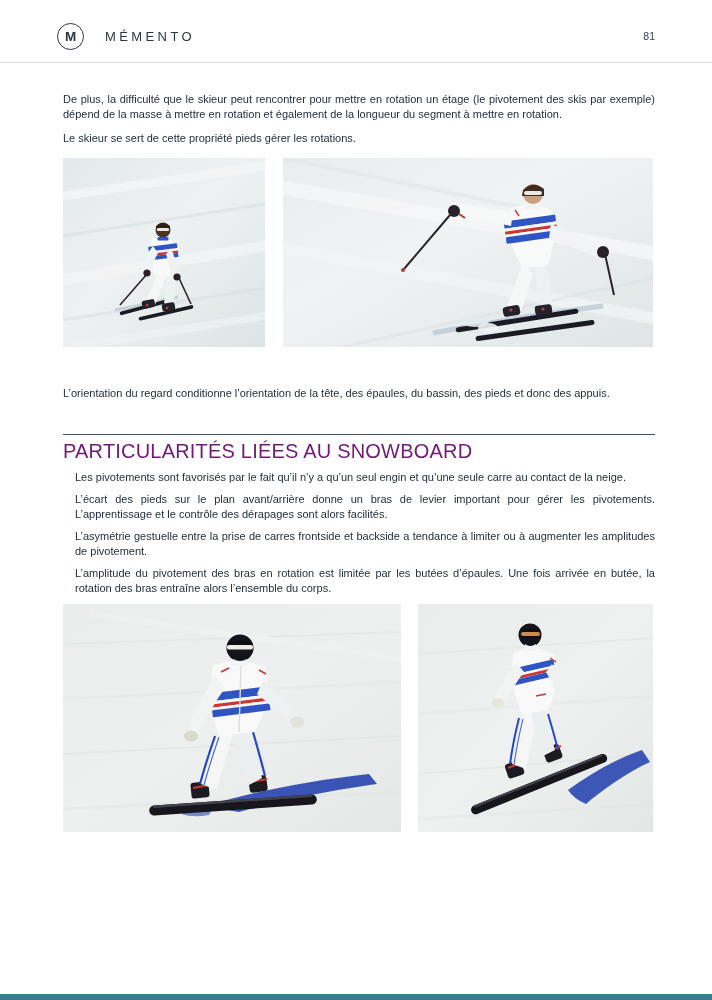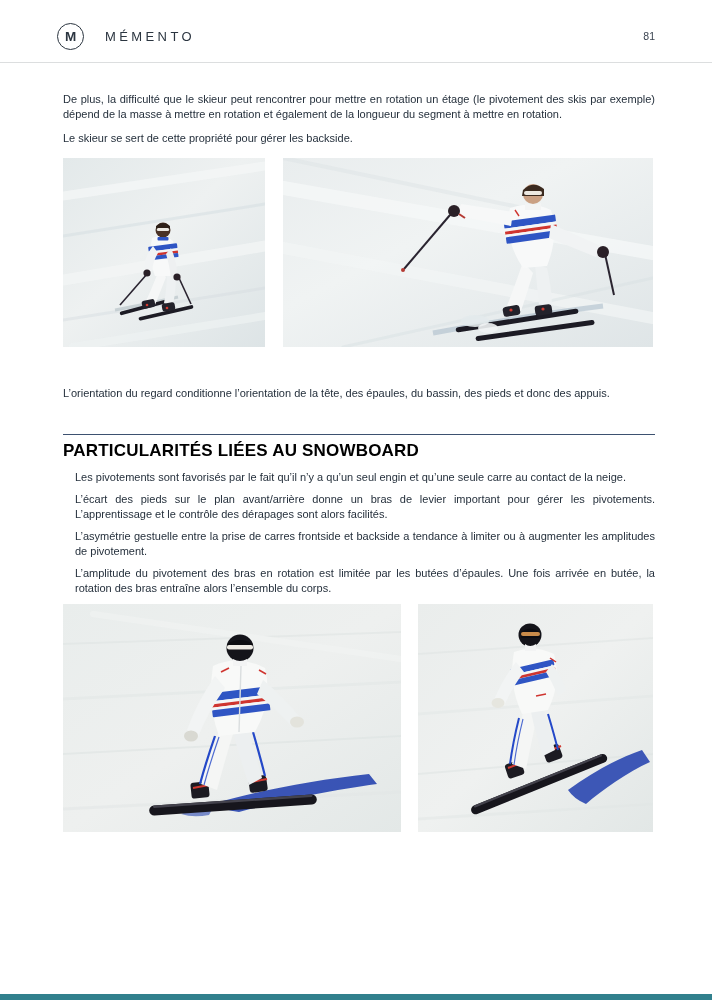--- a/index.html
+++ b/index.html
@@ -18,21 +18,21 @@
   p.body{font-size:11px;line-height:15px;margin:0 0 9px 0;text-align:justify;color:#25303c;}
   .caption{margin-top:39px !important;}
 
   .photo-row{display:flex;margin-top:12px;}
   .photo{margin:0;padding:0;line-height:0;background:#e8eceb;}
   .photo svg{display:block;}
   .gap18{width:18px;flex:0 0 auto;}
   .gap17{width:17px;flex:0 0 auto;}
 
   .section-rule{border:none;border-top:1.5px solid #3d5170;margin:33px 0 0 0;}
-  h2.section-title{margin:6px 0 9px 0;font-size:17px;line-height:20px;font-weight:bold;letter-spacing:.2px;color:#000000;}
+  h2.section-title{margin:6px 0 9px 0;font-size:20px;line-height:20px;font-weight:normal;letter-spacing:.2px;color:#701a75;}
   p.sect{margin-bottom:7px;margin-left:12px;}
   .bottom-row{margin-top:8px;}
 
   .footer-bar{position:absolute;left:0;bottom:0;width:712px;height:6px;background:#31808d;}
 </style>
 </head>
 <body>
 
 <div class="page">
 
@@ -40,21 +40,21 @@
     <div class="logo-circle">
       <span>M</span>
     </div>
     <span class="brand">MÉMENTO</span>
     <span class="page-num">81</span>
   </header>
 
   <main class="content">
 
     <p class="body">De plus, la difficulté que le skieur peut rencontrer pour mettre en rotation un étage (le pivotement des skis par exemple) dépend de la masse à mettre en rotation et également de la longueur du segment à mettre en rotation.</p>
-    <p class="body">Le skieur se sert de cette propriété pour gérer les backside.</p>
+    <p class="body">Le skieur se sert de cette propriété pieds gérer les rotations.</p>
 
     <div class="photo-row">
 
       <figure class="photo" aria-label="Skieur en virage, bras resserrés">
         <svg width="202" height="189" viewBox="0 0 202 189">
           <defs>
             <linearGradient id="gA" x1="0" y1="0" x2="1" y2="1">
               <stop offset="0" stop-color="#e3e9ea"></stop>
                 <stop offset="0.45" stop-color="#eef1f1"></stop>
                 <stop offset="1" stop-color="#dde4e6"></stop>

